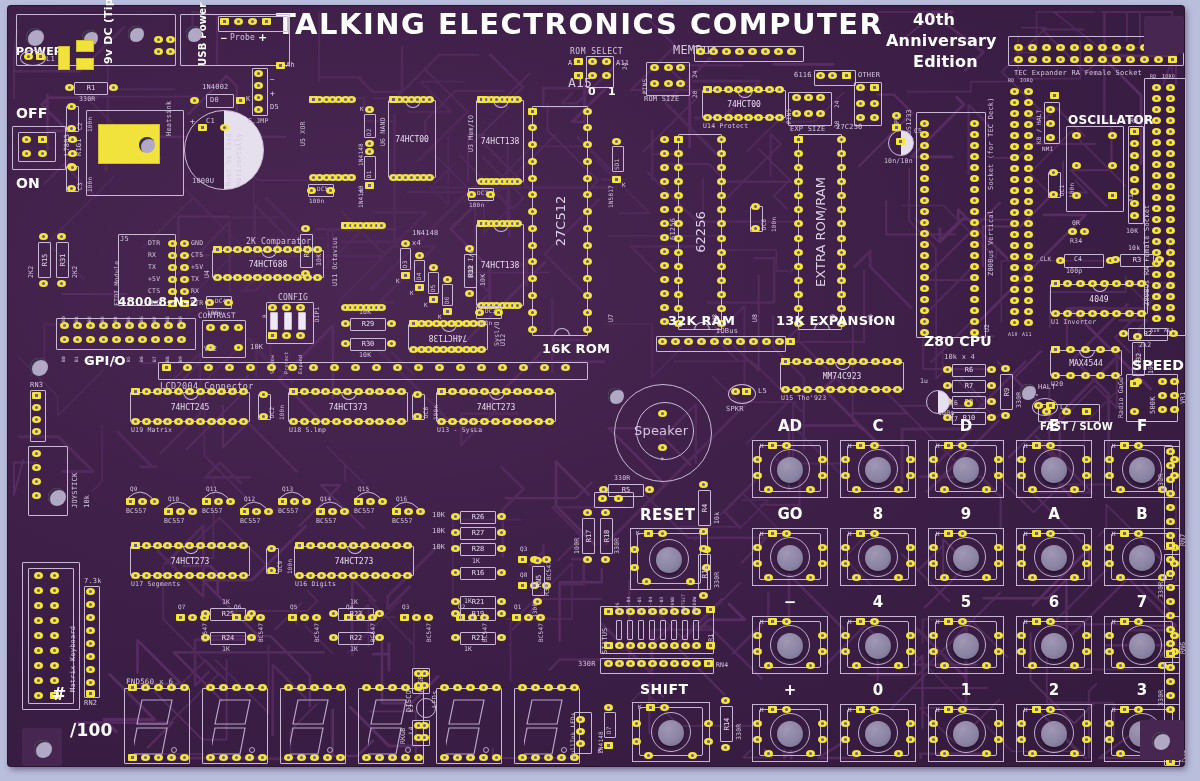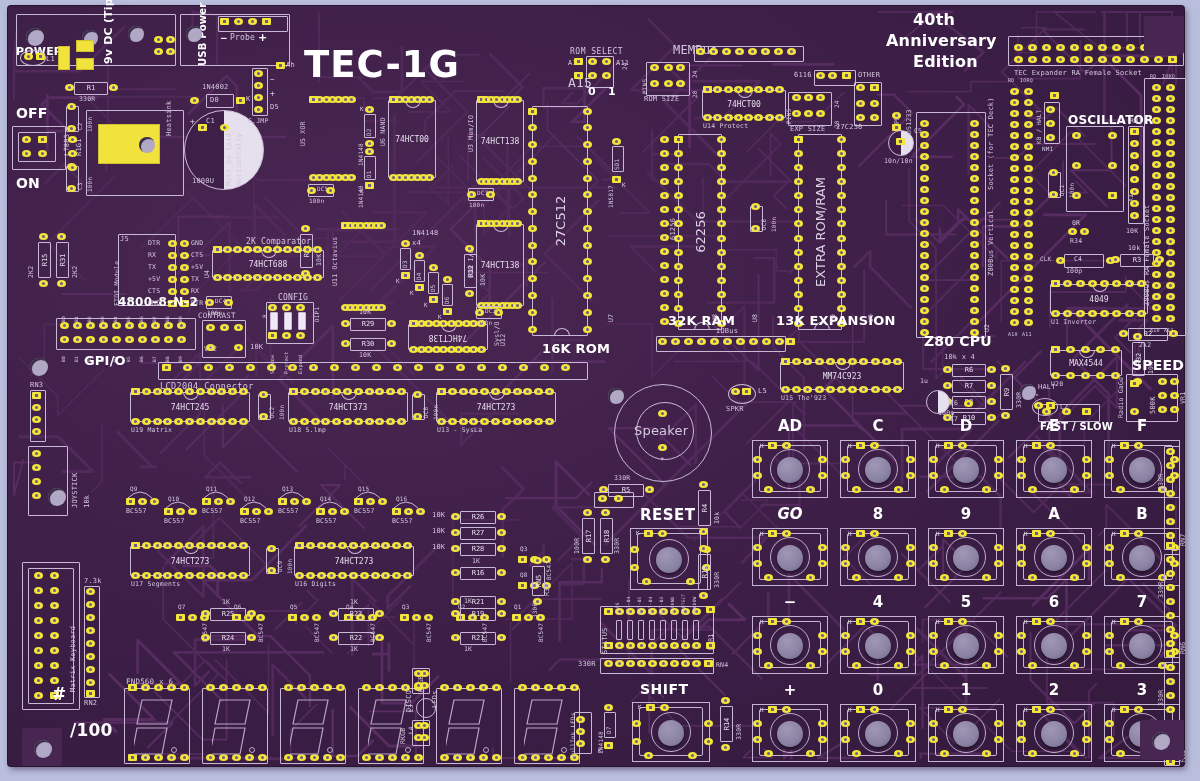--- a/index.html
+++ b/index.html
@@ -314,21 +314,21 @@
         <path d="M120,492 q12,-12 24,0" fill="none" stroke="#c9b9d6" stroke-width="1"></path>
         <path d="M158,502 q12,-12 24,0" fill="none" stroke="#c9b9d6" stroke-width="1"></path>
         <path d="M196,492 q12,-12 24,0" fill="none" stroke="#c9b9d6" stroke-width="1"></path>
         <path d="M234,502 q12,-12 24,0" fill="none" stroke="#c9b9d6" stroke-width="1"></path>
         <path d="M272,492 q12,-12 24,0" fill="none" stroke="#c9b9d6" stroke-width="1"></path>
         <path d="M310,502 q12,-12 24,0" fill="none" stroke="#c9b9d6" stroke-width="1"></path>
         <path d="M348,492 q12,-12 24,0" fill="none" stroke="#c9b9d6" stroke-width="1"></path>
         <path d="M386,502 q12,-12 24,0" fill="none" stroke="#c9b9d6" stroke-width="1"></path>
       </svg>
     <div id="layer" style="position:absolute;left:0;top:0;width:1176px;height:760px;">
-        <div class="skn big" style="left: 296px; top: 40px; font-size: 37px; letter-spacing: 1px; font-family: &quot;DejaVu Sans&quot;, sans-serif;">TEC-1G</div>
+        <div class="skn big" style="left: 268px; top: 4px; font-size: 29px; letter-spacing: 1.5px;">TALKING ELECTRONICS COMPUTER</div>
         <div class="skn big" style="left: 905px; top: 6px; font-size: 16px;">40th</div>
         <div class="skn big" style="left: 878px; top: 27px; font-size: 16px;">Anniversary</div>
         <div class="skn big" style="left: 905px; top: 48px; font-size: 16px;">Edition</div>
         <div class="sk" style="left: 8px; top: 8px; width: 160px; height: 52px;"></div>
         <div class="sk" style="left: 172px; top: 8px; width: 110px; height: 52px;"></div>
         <div class="hole" style="left: 18px; top: 22px; width: 18px; height: 18px;"></div>
         <div class="hole" style="left: 74px; top: 24px; width: 16px; height: 16px;"></div>
         <div class="skn big" style="left: 8px; top: 40px; font-size: 11px;">POWER</div>
         <div class="pad" style="left: 16px; top: 47px;"></div>
         <div class="pad padsq" style="left: 28px; top: 47px;"></div>
@@ -1993,21 +1993,21 @@
         </div>
         <div class="pad padsq" style="left: 1112px; top: 436px;"></div>
         <div class="pad" style="left: 1126px; top: 436px;"></div>
         <div class="kmark" style="left: 1104px; top: 436px;">K</div>
         <div class="pad" style="left: 1097px; top: 450px;"></div>
         <div class="pad" style="left: 1097px; top: 466px;"></div>
         <div class="pad" style="left: 1162px; top: 450px;"></div>
         <div class="pad" style="left: 1162px; top: 466px;"></div>
         <div class="pad" style="left: 1108px; top: 480px;"></div>
         <div class="pad" style="left: 1150px; top: 480px;"></div>
-        <div class="keylbl" style="left: 740px; top: 499px; font-style: italic;">GO</div>
+        <div class="keylbl" style="left: 740px; top: 499px;">GO</div>
         <div class="key" style="left: 740px; top: 518px;">
           <div class="ko"></div>
           <div class="ki"></div>
           <div class="ring"></div>
           <div class="cap"></div>
         </div>
         <div class="pad padsq" style="left: 760px; top: 524px;"></div>
         <div class="pad" style="left: 774px; top: 524px;"></div>
         <div class="kmark" style="left: 752px; top: 524px;">K</div>
         <div class="pad" style="left: 745px; top: 538px;"></div>

